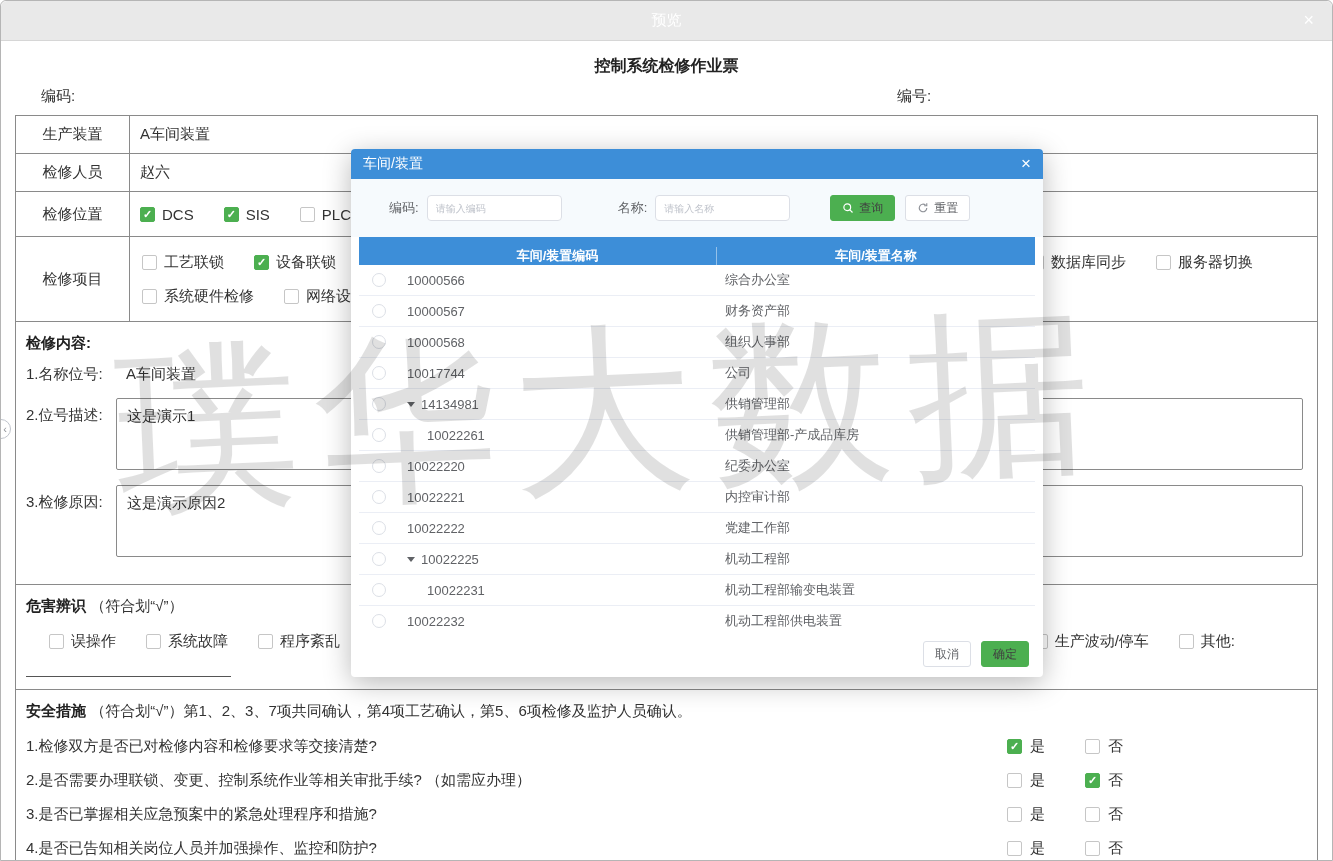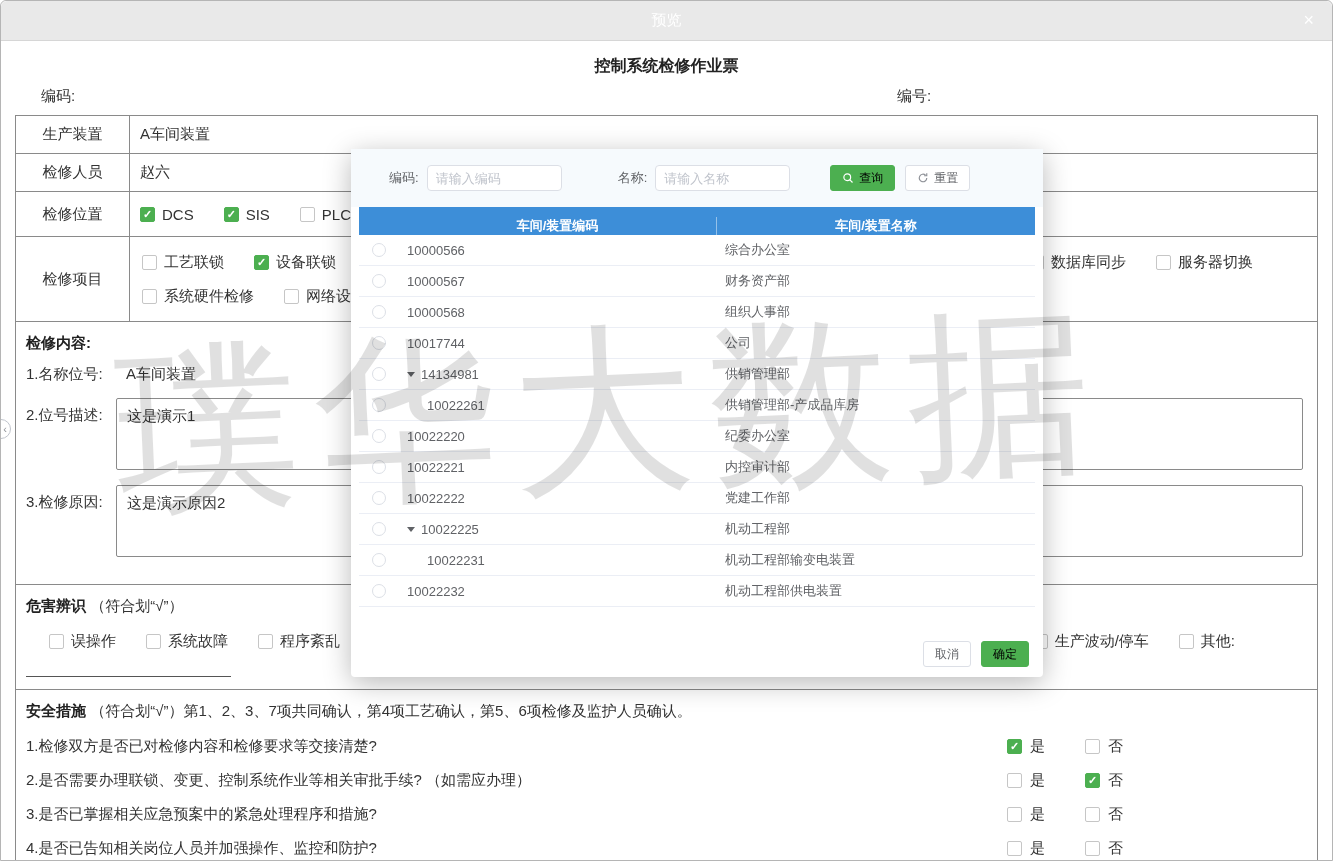--- a/index.html
+++ b/index.html
@@ -68,27 +68,27 @@
     background:#fff; border-radius:4px; box-shadow:0 6px 28px rgba(0,0,0,0.28);
     z-index:100; display:flex; flex-direction:column; }
   .modal-head { height:30px; flex:none; background:#3d8ed8; border-radius:4px 4px 0 0;
     display:flex; align-items:center; padding:0 12px; color:#fff; font-size:14px; }
   .modal-title { flex:1; }
   .modal-close { cursor:pointer; font-size:17px; }
   .modal-search { flex:none; display:flex; align-items:center; background:#f6fafd;
     padding:16px 14px 16px 38px; font-size:13px; color:#606266; }
   .modal-search .slabel { margin-right:8px; }
   .modal-search input { width:135px; height:26px; border:1px solid #dcdfe6; border-radius:4px;
-    padding:0 8px; font-size:13px; color:#333; outline:none; background:#fff; }
+    padding:0 8px; font-size:10px; color:#333; outline:none; background:#fff; }
   .modal-search input::placeholder { color:#c0c4cc; }
   .gap-lg { width:56px; flex:none; }
   .gap-md { width:40px; flex:none; }
   .btn { height:26px; border-radius:3px; display:inline-flex; align-items:center; gap:5px;
     padding:0 11px; font-size:12px; cursor:pointer; border:1px solid transparent; white-space:nowrap; }
-  .btn.green { background:#4caf50; border-color:#4caf50; color:#000000; }
+  .btn.green { background:#4caf50; border-color:#4caf50; color:#404040; }
   .btn.plain { background:#fff; border-color:#dcdfe6; color:#606266; }
   .btn + .btn { margin-left:10px; }
 
   .modal-table { margin:0 8px; flex:1; display:flex; flex-direction:column; overflow:hidden; }
   .t-head { display:flex; background:#3d8ed8; color:#fff; height:28px; flex:none;
     font-size:13px; font-weight:bold; align-items:flex-end; }
   .t-head > div { display:flex; align-items:center; justify-content:center;
     border-right:1px solid rgba(255,255,255,0.45); }
   .t-head > div:last-child { border-right:none; }
   .col-radio { width:40px; flex:none; }
@@ -300,20 +300,24 @@
             <span class="cb"></span>
             <span>否</span>
           </label>
         </div>
       </div>
 
     </div>
   </div>
 
   <div class="modal">
+    <div class="modal-head">
+      <span class="modal-title">车间/装置</span>
+      <span class="modal-close">×</span>
+    </div>
 
     <div class="modal-search">
       <span class="slabel">编码:</span>
       <input type="text" placeholder="请输入编码" style="">
       <span class="gap-lg"></span>
       <span class="slabel">名称:</span>
       <input type="text" placeholder="请输入名称" style="">
       <span class="gap-md"></span>
       <button class="btn green">
         <svg width="12" height="12" viewBox="0 0 16 16">

